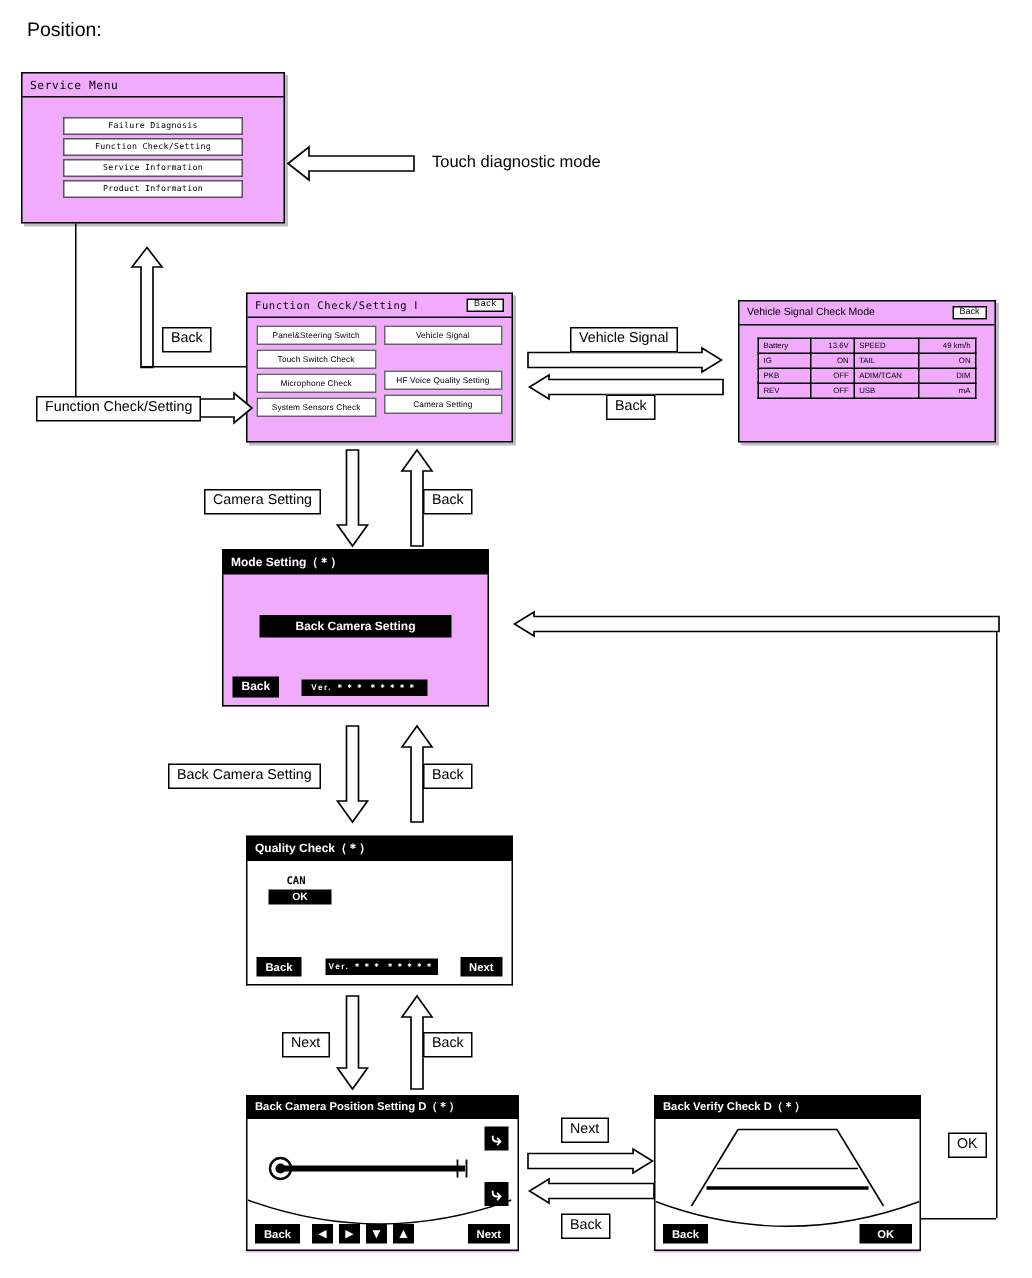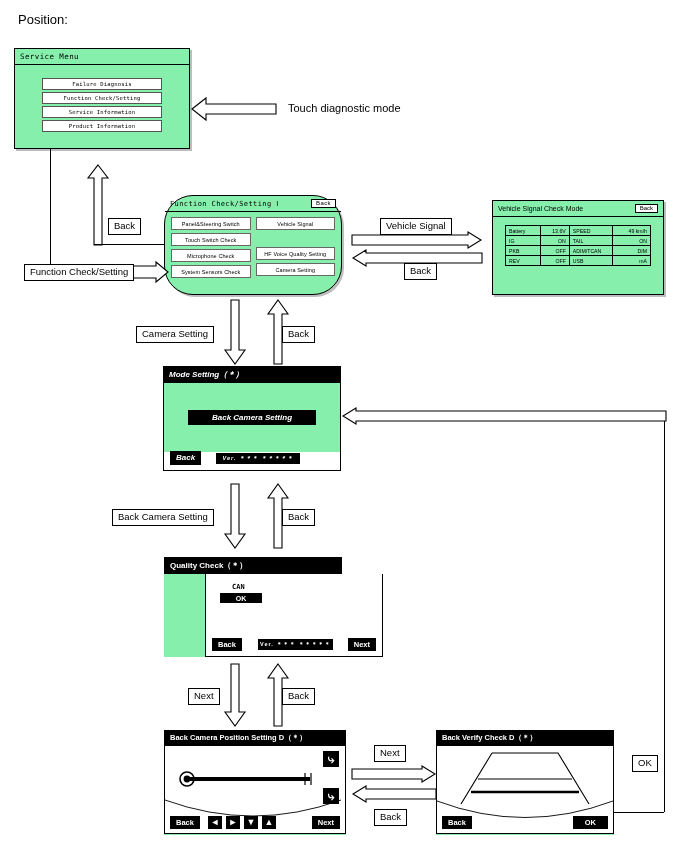--- a/index.html
+++ b/index.html
@@ -6,21 +6,21 @@
   body{
     width:688px;height:852px;
     background:#ffffff;
     font-family:"Liberation Sans", sans-serif;
     color:#000;
     position:relative;
     overflow:hidden;
   }
 
   
-  .screen{position:absolute;border:1px solid #000;background:#86efac;box-sizing:border-box;}
+  .screen{position:absolute;border:1px solid #000;background:#f0abfc;box-sizing:border-box;}
   .screen.shadow{box-shadow:2px 2px 0 #bdbdbd;}
   .scr-title{
     font-family:"DejaVu Sans Mono", monospace;
     font-size:7px;letter-spacing:.4px;
     padding:3px 5px;border-bottom:1px solid #000;
     display:flex;align-items:center;justify-content:space-between;
   }
   .scr-title.bar-black{background:#000;color:#fff;border-bottom:none;
     font-family:"Liberation Sans",sans-serif;font-weight:bold;font-size:8px;letter-spacing:0;}
   .scr-body{position:relative;width:100%;box-sizing:border-box;}
@@ -87,21 +87,21 @@
   </div>
 </div>
 
 <div class="barrow" style="left:192px;top:95px;">
   <svg width="84" height="28" viewBox="0 0 84 28">
     <polygon points="0,14 14,3 14,9 84,9 84,19 14,19 14,25" fill="#ffffff" stroke="#000000" stroke-width="1.1"></polygon>
   </svg>
 </div>
 <div class="plain" style="left:288px;top:102px;">Touch diagnostic mode</div>
 
-<div class="screen shadow" style="left:164px;top:195px;width:178px;height:100px;border-radius:29px;">
+<div class="screen shadow" style="left:164px;top:195px;width:178px;height:100px;">
   <div class="scr-title">
     <span>Function Check/Setting Ⅰ</span>
     <span class="back-chip" style="font-size:6px;padding:0 4px;">Back</span>
   </div>
   <div class="scr-body" style="padding:5px 6px;">
     <div style="display:flex;gap:5px;">
       <div style="flex:1;display:flex;flex-direction:column;gap:3px;">
         <div class="fc-btn">Panel&amp;Steering Switch</div>
         <div class="fc-btn">Touch Switch Check</div>
         <div class="fc-btn">Microphone Check</div>
@@ -147,36 +147,36 @@
           <td style="border:1px solid #000;padding:1.5px 3px;">REV</td>
           <td style="border:1px solid #000;padding:1.5px 3px;text-align:right;">OFF</td>
           <td style="border:1px solid #000;padding:1.5px 3px;">USB</td>
           <td style="border:1px solid #000;padding:1.5px 3px;text-align:right;">mA</td>
         </tr>
       </tbody>
     </table>
   </div>
 </div>
 
-<div class="screen" style="left:163px;top:366px;width:178px;height:86px;border:none;font-style:italic;">
+<div class="screen" style="left:148px;top:366px;width:178px;height:105px;border:none;">
   <div class="scr-title bar-black" style="padding:3px 6px;">
     <span>Mode Setting（＊）</span>
   </div>
   <div class="scr-body" style="border:1px solid #000;border-top:none;height:88px;position:relative;">
     <div class="hl-bar" style="position:absolute;left:24px;top:27px;width:128px;font-size:8px;padding:3px 0;">Back Camera Setting</div>
     <div class="btn-blk" style="position:absolute;left:6px;bottom:5px;">Back</div>
     <div class="verbar" style="position:absolute;left:52px;bottom:6px;width:84px;">Ver. ＊＊＊ ＊＊＊＊＊</div>
   </div>
 </div>
 
 <div class="screen" style="left:164px;top:557px;width:178px;height:100px;border:none;">
   <div class="scr-title bar-black" style="padding:3px 6px;">
     <span>Quality Check（＊）</span>
   </div>
-  <div class="scr-body" style="border:1px solid #000;border-top:none;height:83px;position:relative;background:#fff;margin-left:41px;">
+  <div class="scr-body" style="border:1px solid #000;border-top:none;height:83px;position:relative;background:#fff;">
     <div style="position:absolute;left:26px;top:9px;font-size:7px;font-weight:bold;font-family:'DejaVu Sans Mono',monospace;">CAN</div>
     <div class="hl-bar" style="position:absolute;left:14px;top:19px;width:42px;font-size:7px;padding:1.5px 0;">OK</div>
     <div class="btn-blk" style="position:absolute;left:6px;bottom:5px;font-size:7.5px;">Back</div>
     <div class="verbar" style="position:absolute;left:52px;bottom:6px;width:75px;">Ver. ＊＊＊ ＊＊＊＊＊</div>
     <div class="btn-blk" style="position:absolute;right:6px;bottom:5px;font-size:7.5px;">Next</div>
   </div>
 </div>
 
 <div class="screen" style="left:164px;top:730px;width:182px;height:105px;border:none;">
   <div class="scr-title bar-black" style="padding:3px 6px;font-size:7.5px;">

